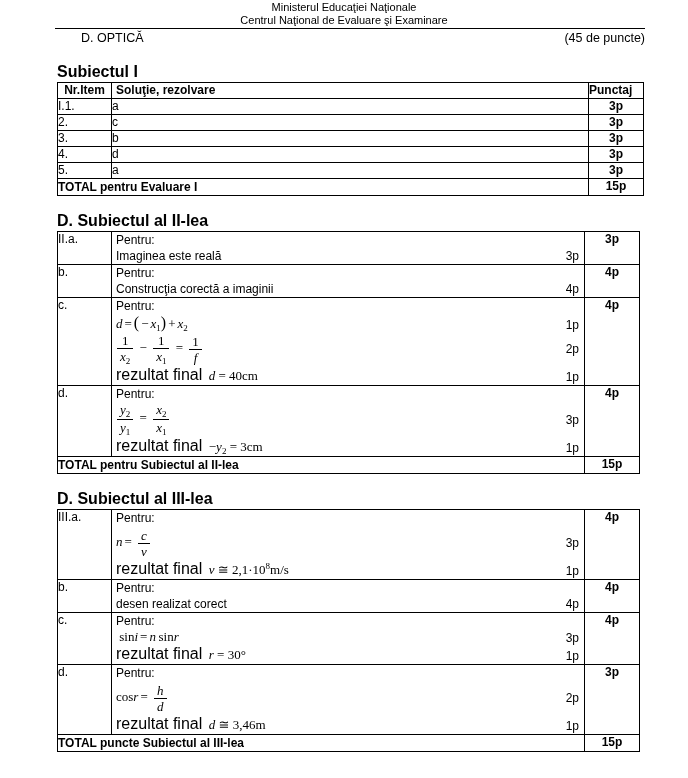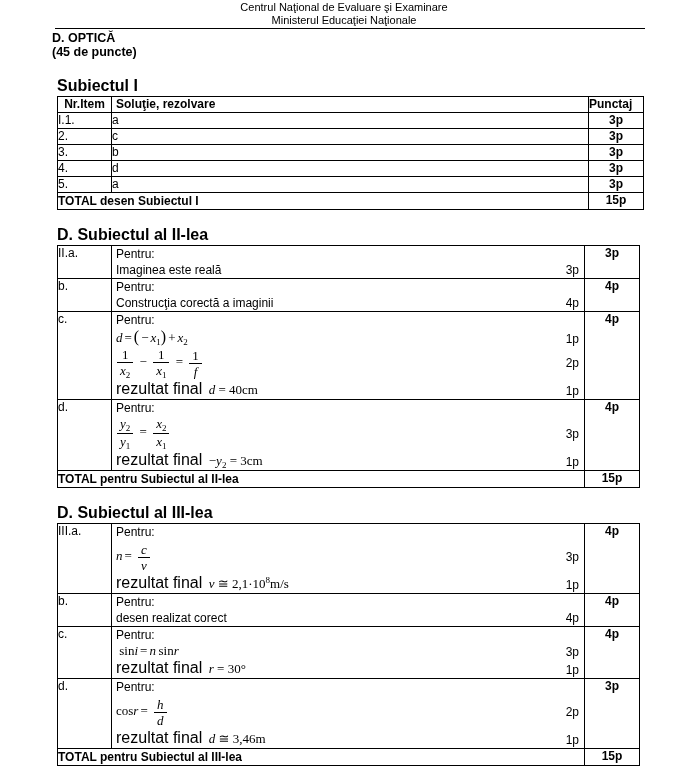--- a/index.html
+++ b/index.html
@@ -32,24 +32,23 @@
 
   .rule {
     border-top: 1.2px solid #000;
     margin: 2px 43px 0 55px;
   }
 
   .title-row {
     display: flex;
     justify-content: space-between;
     align-items: baseline;
-    margin: 2px 43px 0 52px;
+    margin: 2px 43px 0 81px;
     font-size: 12.5px;
-    font-weight: bold;
-    flex-direction: column;
+    font-weight: normal;
   }
 
   
   .section-label {
     font-size: 16px;
     font-weight: bold;
     margin: 0 0 1px 57px;
   }
   .sp-1 { margin-top: 18px; }
   .sp-2 { margin-top: 16px; }
@@ -149,22 +148,22 @@
   .bigpar { font-size: 16px; }
   .inlinemath { font-family: "Liberation Serif", serif; font-size: 13px; white-space: nowrap; }
   .rf { font-family: "Liberation Sans", sans-serif; font-size: 16px; }
 </style>
 </head>
 <body>
 
 <div class="page">
 
   <div class="doc-header">
+    <div>Ministerul Educaţiei Naţionale</div>
     <div>Centrul Naţional de Evaluare şi Examinare</div>
-    <div>Ministerul Educaţiei Naţionale</div>
   </div>
   <div class="rule"></div>
 
   <div class="title-row">
     <span>D. OPTICĂ</span>
     <span>(45 de puncte)</span>
   </div>
 
   <div class="section-label sp-1">Subiectul I</div>
 
@@ -194,21 +193,21 @@
       <td class="c-item num">4.</td>
       <td class="c-sol ans">d</td>
       <td class="c-pts ptc">3p</td>
     </tr>
     <tr>
       <td class="c-item num">5.</td>
       <td class="c-sol ans">a</td>
       <td class="c-pts ptc">3p</td>
     </tr>
     <tr>
-      <td class="total-td" colspan="2">TOTAL desen  Subiectul I</td>
+      <td class="total-td" colspan="2">TOTAL pentru  Evaluare I</td>
       <td class="c-pts ptc">15p</td>
     </tr>
   </tbody>
     </table>
 
   <div class="section-label sp-2">D. Subiectul al II-lea</div>
 
   <table class="grid">
 
     <tbody>
@@ -385,19 +384,19 @@
           <div class="srow">
             <span class="txt"><span class="rf">rezultat final</span><span class="inlinemath">&nbsp;&nbsp;<i>d</i> ≅ 3,46m</span></span>
             <span class="pp">1p</span>
           </div>
         </div>
       </td>
       <td class="c-pts ptc">3p</td>
     </tr>
 
     <tr>
-      <td class="total-td" colspan="2">TOTAL pentru  Subiectul al III-lea</td>
+      <td class="total-td" colspan="2">TOTAL puncte  Subiectul al III-lea</td>
       <td class="c-pts ptc">15p</td>
     </tr>
   </tbody>
     </table>
 
 </div>
 
 </body></html>

